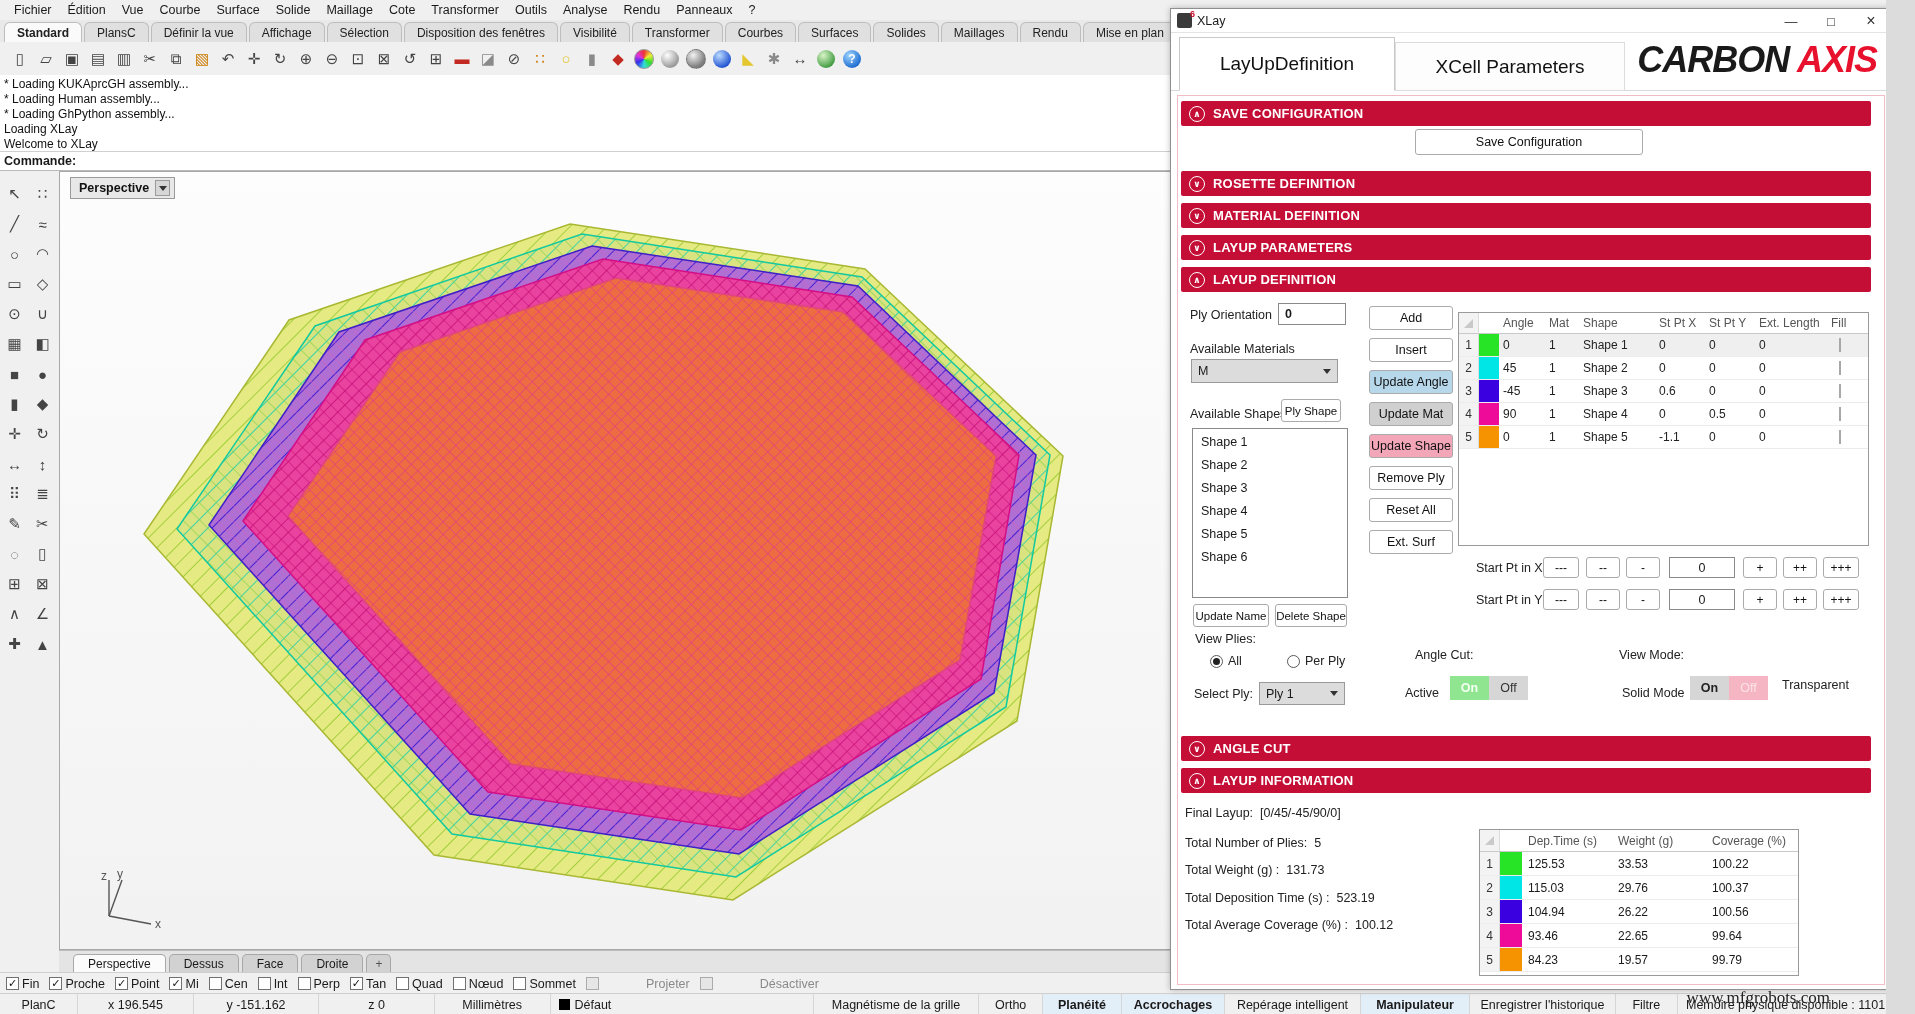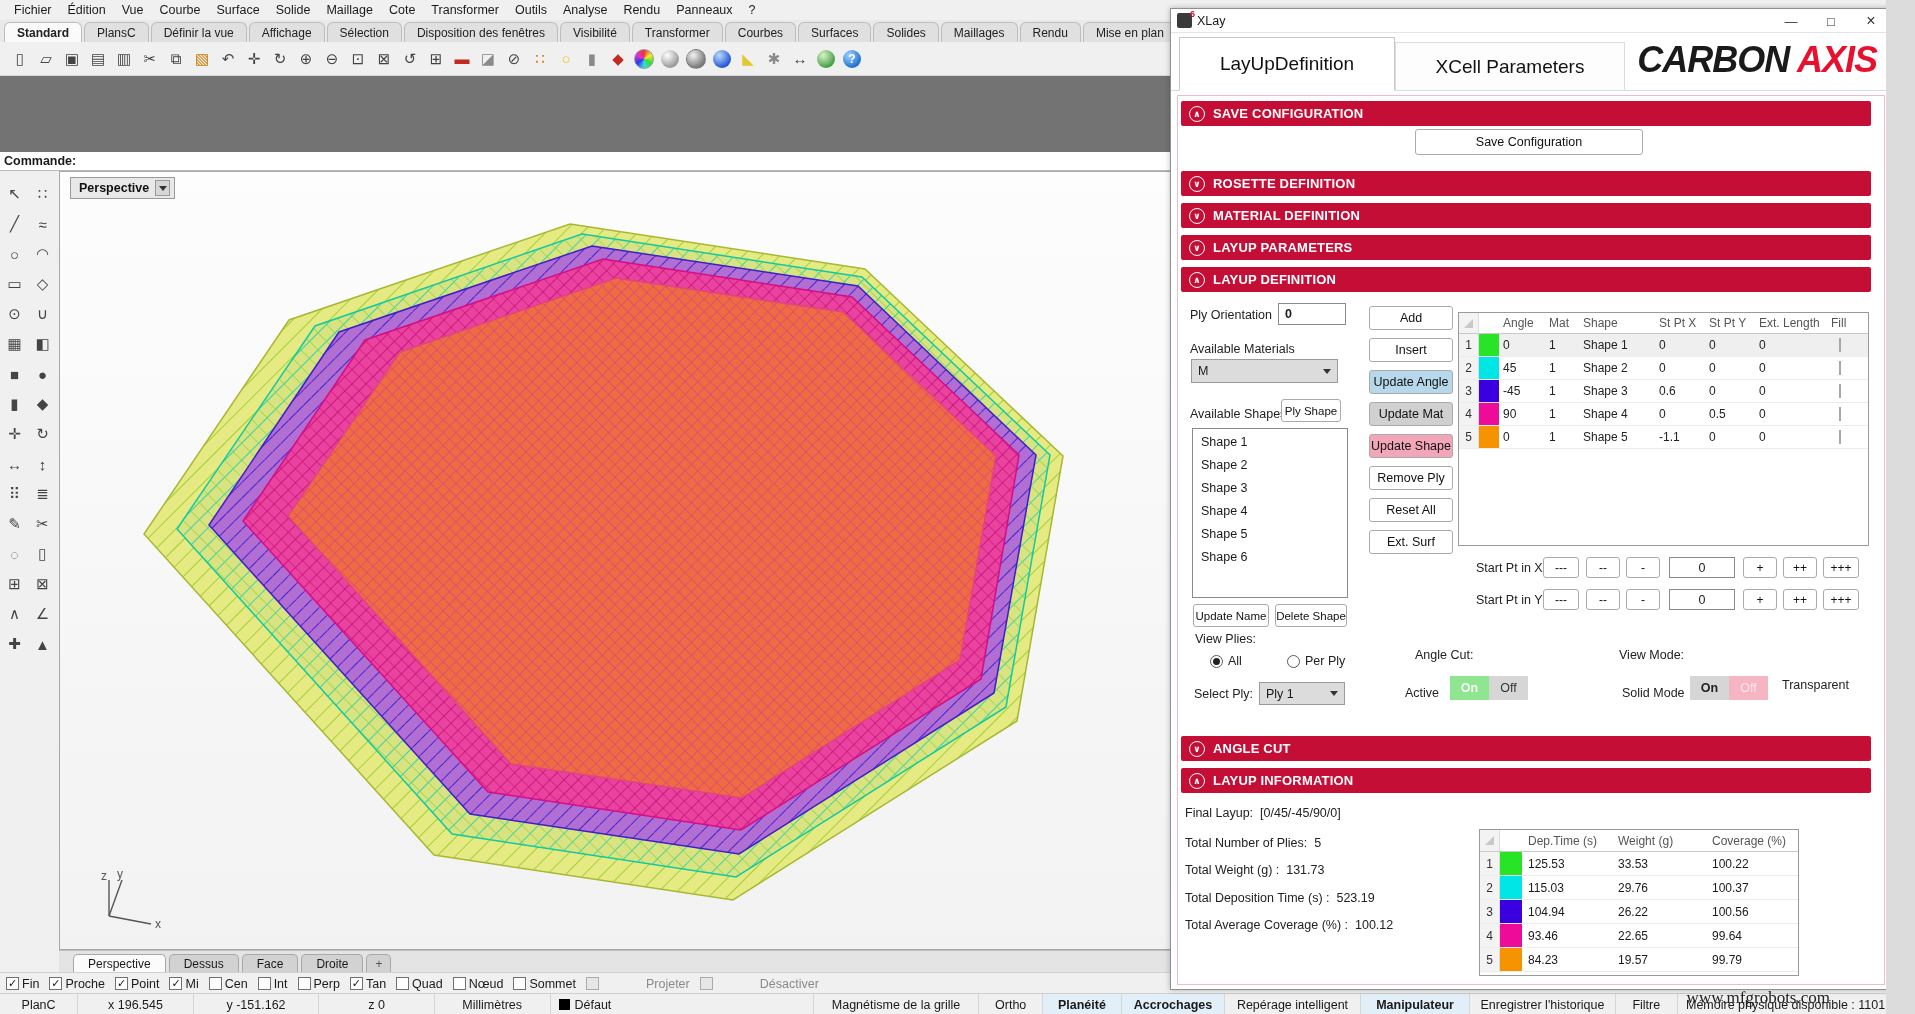--- a/index.html
+++ b/index.html
@@ -189,20 +189,27 @@
     <span class="ticon c-gray">✱</span>
     <span class="ticon">↔</span>
     <span class="ticon">
         <span class="sphere sph-green"></span>
       </span>
     <span class="ticon">
         <span class="sphere sph-help">?</span>
       </span>
   </div>
 
+  <div class="abs cmdarea">
+    <div>* Loading KUKAprcGH assembly...</div>
+    <div>* Loading Human assembly...</div>
+    <div>* Loading GhPython assembly...</div>
+    <div>Loading XLay</div>
+    <div>Welcome to XLay</div>
+  </div>
   <div class="abs cmdprompt">
     <b>Commande:</b>
   </div>
 
   <div class="abs lefttoolbar">
     <span class="ltool">↖</span>
     <span class="ltool">∷</span>
     <span class="ltool">╱</span>
     <span class="ltool">≈</span>
     <span class="ltool">○</span>

